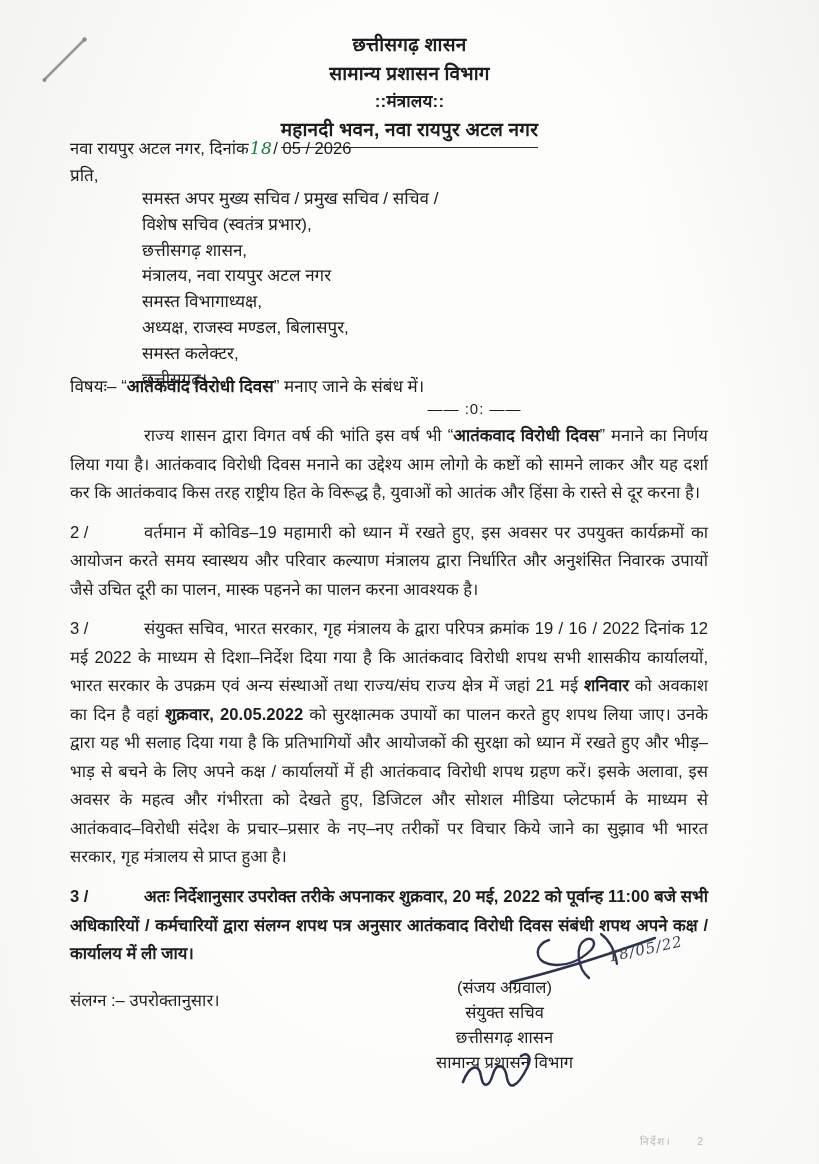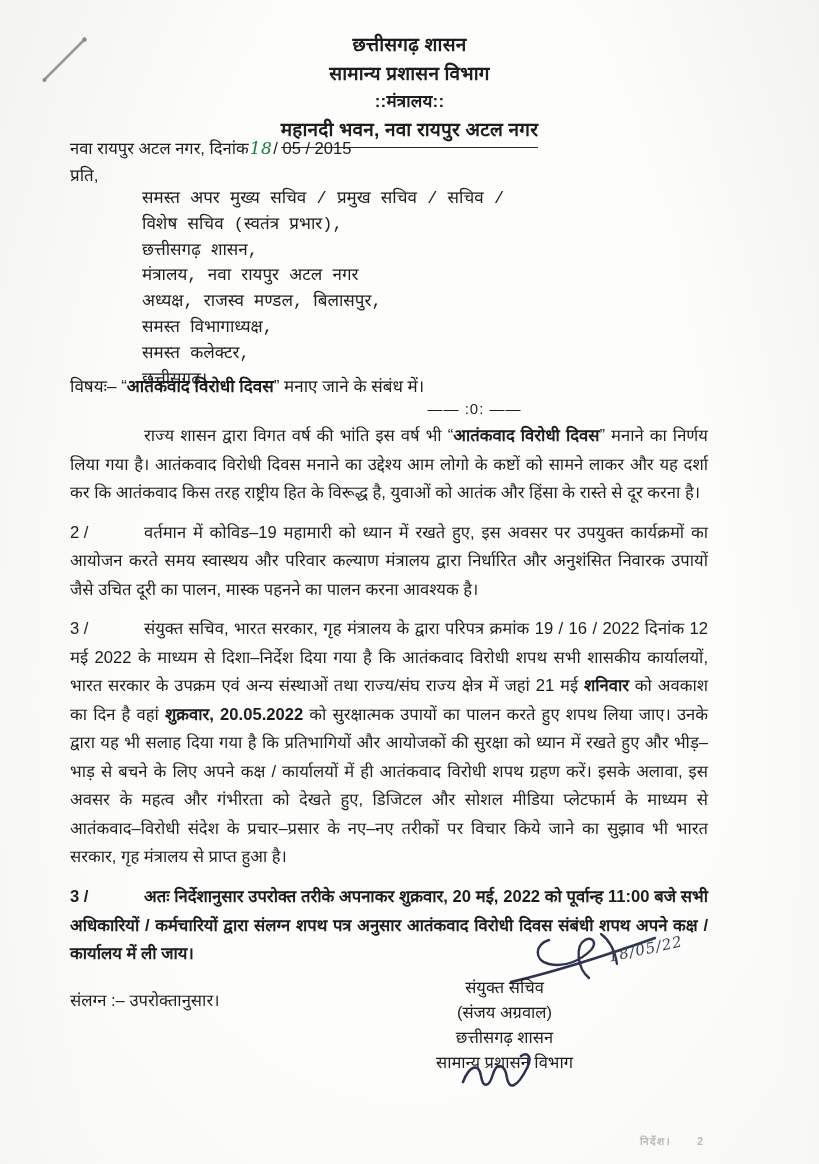--- a/index.html
+++ b/index.html
@@ -75,21 +75,20 @@
     top: 163px;
     left: 70px;
     font-size: 17px;
   }
   
   .addressees {
     top: 186px;
     left: 142px;
     font-size: 17px;
     line-height: 1.52;
-    font-family: Liberation Mono, monospace;
   }
   .addressees div { white-space: nowrap; }
   
   .subject {
     top: 374px;
     left: 70px;
     right: 70px;
     font-size: 17px;
   }
   .subject b { font-weight: 700; }
@@ -165,21 +164,20 @@
   }
   
   .bottom-artifact {
     position: absolute;
     top: 1134px;
     left: 640px;
     font-size: 10.5px;
     color: #b9b9b6;
     letter-spacing: 1.5px;
     white-space: nowrap;
-    font-weight: bold;
   }
   .bottom-artifact .pg { margin-left: 26px; }
 </style>
 </head>
 <body>
 
 <div class="page">
 
   <div class="scan-tint"></div>
 
@@ -193,33 +191,33 @@
     <div class="hline">छत्तीसगढ़ शासन</div>
     <div class="hline">सामान्य प्रशासन विभाग</div>
     <div class="hline small">::मंत्रालय::</div>
     <div>
       <span class="hline underlined">महानदी भवन, नवा रायपुर अटल नगर</span>
     </div>
   </div>
 
   <div class="ink refrow">
     <span class="ref-right">
-      <span>नवा रायपुर अटल नगर, दिनांक</span><span class="handwritten-date">18</span><span>/ 05 / 2015</span>
+      <span>नवा रायपुर अटल नगर, दिनांक</span><span class="handwritten-date">18</span><span>/ 05 / 2026</span>
     </span>
   </div>
 
   <div class="ink to-label" style="right:auto;">प्रति,</div>
 
   <div class="ink addressees" style="right:auto;">
     <div>समस्त अपर मुख्य सचिव / प्रमुख सचिव / सचिव /</div>
     <div>विशेष सचिव (स्वतंत्र प्रभार),</div>
     <div>छत्तीसगढ़ शासन,</div>
     <div>मंत्रालय, नवा रायपुर अटल नगर</div>
+    <div>समस्त विभागाध्यक्ष,</div>
     <div>अध्यक्ष, राजस्व मण्डल, बिलासपुर,</div>
-    <div>समस्त विभागाध्यक्ष,</div>
     <div>समस्त कलेक्टर,</div>
     <div>छत्तीसगढ़।</div>
   </div>
 
   <div class="ink subject">
     <span>विषयः–</span><span> “</span><b>आतंकवाद विरोधी दिवस</b><span>” मनाए जाने के संबंध में।</span>
   </div>
 
   <div class="ink sep">—— :0: ——</div>
 
@@ -247,22 +245,22 @@
   <svg class="sign-mark sign-main" width="190" height="70" viewBox="0 0 190 70">
     <path d="M6 52 C 40 44, 88 30, 150 8" stroke="#2e3350" stroke-width="2.4" fill="none" stroke-linecap="round"></path>
     <path d="M44 10 C 30 14, 28 30, 44 34 C 60 38, 76 30, 86 20 C 92 13, 88 6, 80 10
              C 70 16, 72 38, 84 48" stroke="#2e3350" stroke-width="2.4" fill="none" stroke-linecap="round"></path>
     <path d="M96 4 C 104 10, 110 20, 112 34" stroke="#2e3350" stroke-width="2.2" fill="none" stroke-linecap="round"></path>
   </svg>
 
   <div class="sign-date-hw">18/05/22</div>
 
   <div class="ink signature">
+    <div>(संजय अग्रवाल)</div>
     <div>संयुक्त सचिव</div>
-    <div>(संजय अग्रवाल)</div>
     <div>छत्तीसगढ़ शासन</div>
     <div>सामान्य प्रशासन विभाग</div>
   </div>
 
   <svg class="sign-mark sign-second" width="110" height="56" viewBox="0 0 110 56">
     <path d="M8 34 C 14 18, 24 14, 26 28 C 28 40, 34 40, 38 26
              C 42 14, 50 16, 52 30 C 54 42, 62 40, 72 20 C 78 8, 72 4, 66 8" stroke="#2b3050" stroke-width="2.5" fill="none" stroke-linecap="round"></path>
   </svg>
 
   <div class="bottom-artifact">

